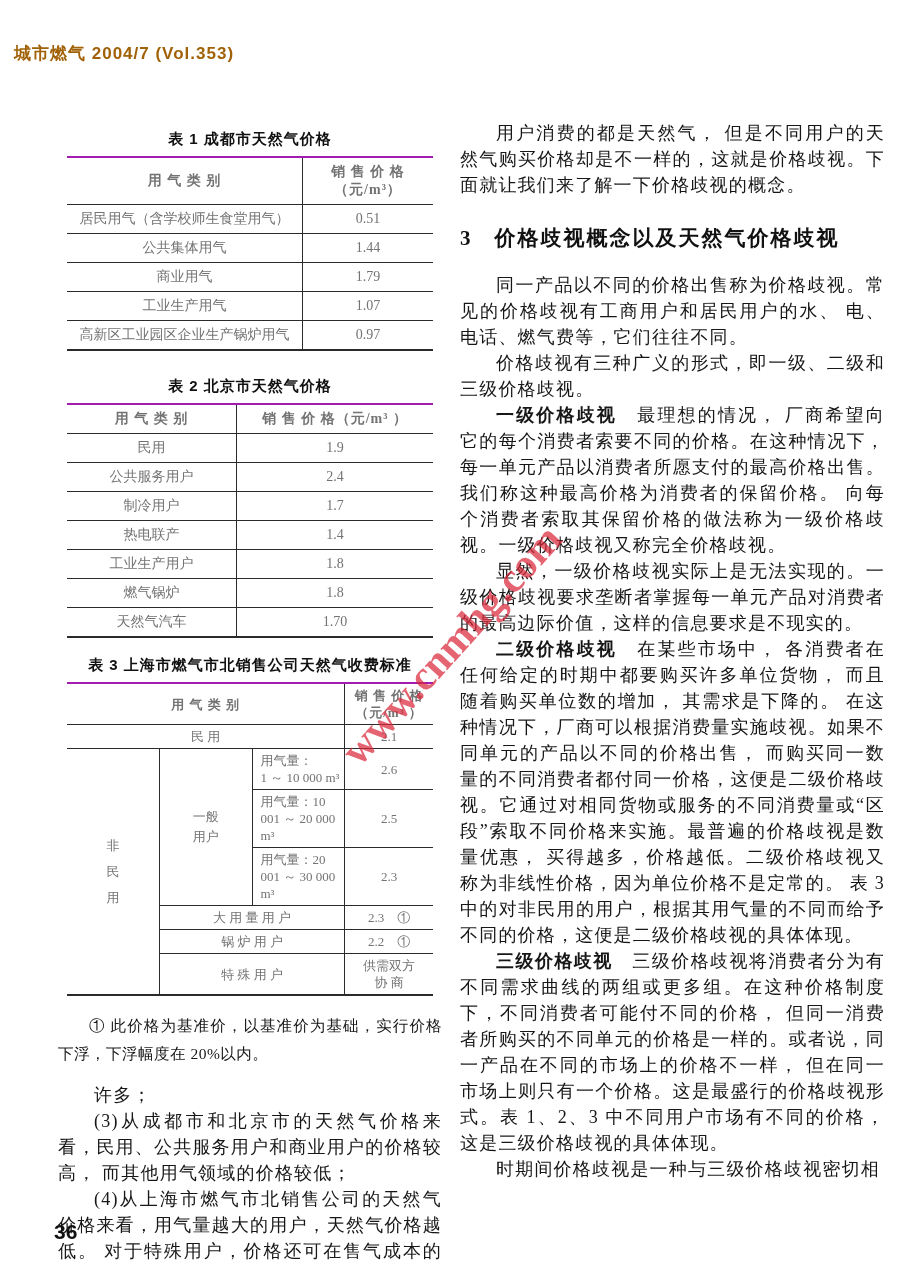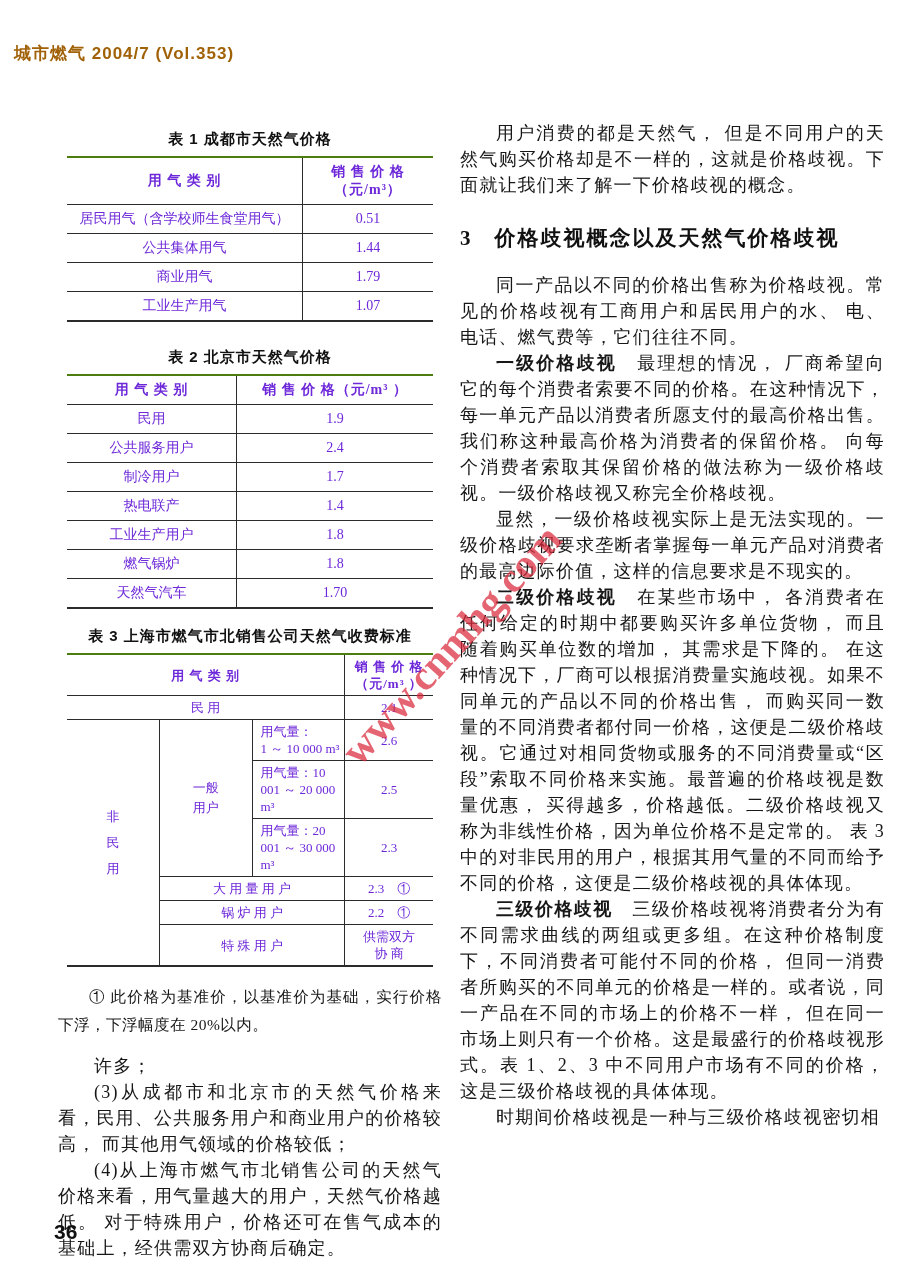--- a/index.html
+++ b/index.html
@@ -32,22 +32,22 @@
 
   .tbl-title{
     text-align:center;font-family:Liberation Sans, sans-serif;
     font-weight:bold;font-size:15px;margin:0 0 7px 0;letter-spacing:1px;color:#111;
   }
   .gap-t2{margin-top:26px;}
   .gap-t3{margin-top:18px;}
 
   table.ptable{
     border-collapse:collapse;width:366px;margin-left:9px;table-layout:fixed;
-    font-size:14px;color:#6d28d9;
-    border-top:2px solid #4d7c0f;border-bottom:2px solid #2b2b2b;
+    font-size:14px;color:#737373;
+    border-top:2px solid #a21caf;border-bottom:2px solid #2b2b2b;
   }
   table.ptable td{
     border-bottom:1px solid #2b2b2b;text-align:center;
     padding:5px 4px;line-height:18px;
   }
   table.ptable tr:last-child td{border-bottom:none;}
   td.vdiv{border-right:1px solid #2b2b2b;}
   td.hdr{font-weight:bold;letter-spacing:1px;}
   table.t3{font-size:13px;}
   table.t3 td{padding:3px 3px;line-height:17px;}
@@ -99,20 +99,24 @@
         <td>1.44</td>
       </tr>
       <tr>
         <td class="vdiv">商业用气</td>
         <td>1.79</td>
       </tr>
       <tr>
         <td class="vdiv">工业生产用气</td>
         <td>1.07</td>
       </tr>
+      <tr>
+        <td class="vdiv">高新区工业园区企业生产锅炉用气</td>
+        <td>0.97</td>
+      </tr>
     </tbody>
       </table>
 
     <p class="tbl-title gap-t2">表 2  北京市天然气价格</p>
     <table class="ptable">
       <tbody>
           <tr>
         <td class="vdiv hdr" style="width:44%">用 气 类 别</td>
         <td class="hdr">销 售 价 格（元/m³ ）</td>
       </tr>
@@ -210,20 +214,23 @@
     <p class="body indent">用户消费的都是天然气， 但是不同用户的天然气购买价格却是不一样的，这就是价格歧视。下面就让我们来了解一下价格歧视的概念。</p>
 
     <h2 class="section-heading">
       <span class="heading-num">3</span><span>价格歧视概念以及天然气价格歧视</span>
     </h2>
 
     <p class="body indent">
       <span class="term"></span><span>同一产品以不同的价格出售称为价格歧视。常见的价格歧视有工商用户和居民用户的水、 电、电话、燃气费等，它们往往不同。</span>
     </p>
     <p class="body indent">
+      <span class="term"></span><span>价格歧视有三种广义的形式，即一级、二级和三级价格歧视。</span>
+    </p>
+    <p class="body indent">
       <span class="term">一级价格歧视</span><span>　最理想的情况， 厂商希望向它的每个消费者索要不同的价格。在这种情况下，每一单元产品以消费者所愿支付的最高价格出售。 我们称这种最高价格为消费者的保留价格。 向每个消费者索取其保留价格的做法称为一级价格歧视。一级价格歧视又称完全价格歧视。</span>
     </p>
     <p class="body indent">
       <span class="term"></span><span>显然，一级价格歧视实际上是无法实现的。一级价格歧视要求垄断者掌握每一单元产品对消费者的最高边际价值，这样的信息要求是不现实的。</span>
     </p>
     <p class="body indent">
       <span class="term">二级价格歧视</span><span>　在某些市场中， 各消费者在任何给定的时期中都要购买许多单位货物， 而且随着购买单位数的增加， 其需求是下降的。 在这种情况下，厂商可以根据消费量实施歧视。如果不同单元的产品以不同的价格出售， 而购买同一数量的不同消费者都付同一价格，这便是二级价格歧视。它通过对相同货物或服务的不同消费量或“区段”索取不同价格来实施。最普遍的价格歧视是数量优惠， 买得越多，价格越低。二级价格歧视又称为非线性价格，因为单位价格不是定常的。 表 3 中的对非民用的用户，根据其用气量的不同而给予不同的价格，这便是二级价格歧视的具体体现。</span>
     </p>
     <p class="body indent">
       <span class="term">三级价格歧视</span><span>　三级价格歧视将消费者分为有不同需求曲线的两组或更多组。在这种价格制度下，不同消费者可能付不同的价格， 但同一消费者所购买的不同单元的价格是一样的。或者说，同一产品在不同的市场上的价格不一样， 但在同一市场上则只有一个价格。这是最盛行的价格歧视形式。表 1、2、3 中不同用户市场有不同的价格， 这是三级价格歧视的具体体现。</span>

